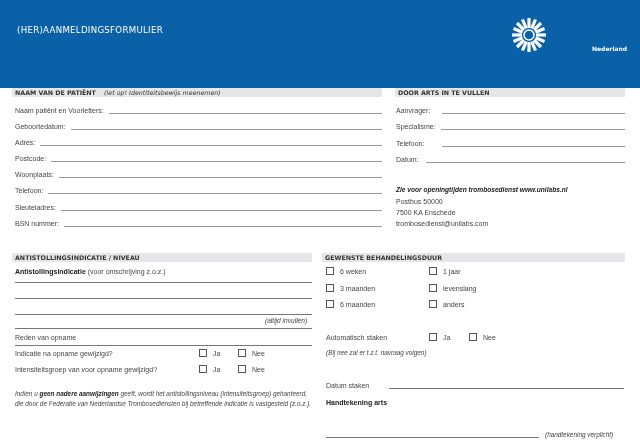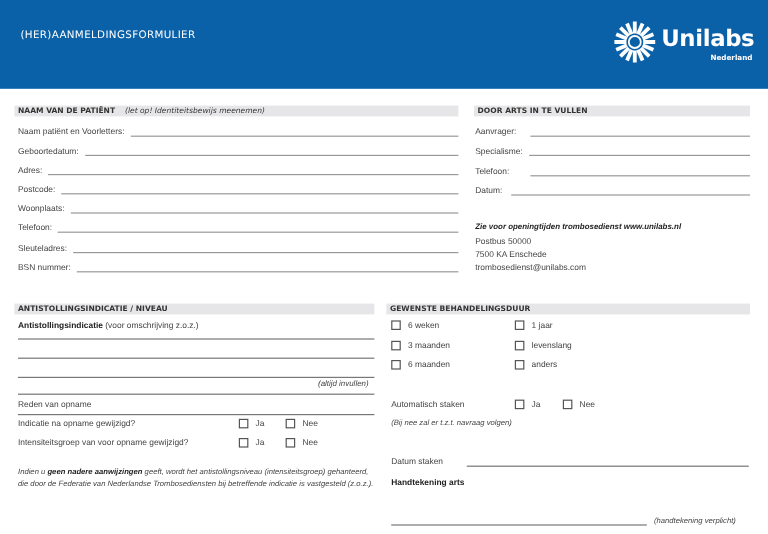--- a/index.html
+++ b/index.html
@@ -1,19 +1,19 @@
 <!DOCTYPE html>
 <html><head>
   <meta charset="utf-8">
   <style>
     * { box-sizing: border-box; margin: 0; padding: 0; }
     html, body { width: 640px; height: 445px; overflow: hidden; background: #ffffff; }
     body { font-family: "Liberation Sans", sans-serif; color: #333; position: relative; font-size: 7.2px; }
 
-    .header { position: absolute; left: 0; top: 0; width: 640px; height: 74px; background: #0b61a8; }
+    .header { position: absolute; left: 0; top: 0; width: 640px; height: 88px; background: #0b61a8; }
     .subtitle { position: absolute; left: 17px; top: 25px; color: #fff; font-size: 8.6px; letter-spacing: 0.3px; font-family: "DejaVu Sans", sans-serif; }
     .title { position: absolute; left: 15px; top: 31px; color: #fff; font-size: 29px; font-weight: bold; font-family: "DejaVu Sans", sans-serif; letter-spacing: -0.5px; }
     .logo { position: absolute; left: 511px; top: 15px; width: 120px; height: 45px; }
     .logo-mark { position: absolute; left: 0; top: 2px; width: 36px; height: 36px; }
     .logo-text { position: absolute; left: 40px; top: 6px; color: #fff; font-weight: bold; font-size: 19px; font-family: "DejaVu Sans", sans-serif; letter-spacing: -0.3px; }
     .logo-sub { position: absolute; left: 81px; top: 30px; color: #fff; font-weight: bold; font-size: 6px; font-family: "DejaVu Sans", sans-serif; }
 
     .sect-bar { position: absolute; height: 9px; background: #e6e6e8; font-size: 6.3px; font-weight: bold; color: #333; padding-left: 3px; line-height: 9px; font-family: "DejaVu Sans", sans-serif; }
     .sect-bar .note { font-weight: normal; font-style: italic; margin-left: 6px; }
 
@@ -51,21 +51,20 @@
         <line x1="20.7" y1="11.5" x2="24.5" y2="2.5"></line>
         <line x1="15.3" y1="24.5" x2="11.5" y2="33.5"></line>
         <line x1="20.7" y1="24.5" x2="24.5" y2="33.5"></line>
         <line x1="11.5" y1="15.3" x2="2.5" y2="11.5"></line>
         <line x1="11.5" y1="20.7" x2="2.5" y2="24.5"></line>
         <line x1="24.5" y1="15.3" x2="33.5" y2="11.5"></line>
         <line x1="24.5" y1="20.7" x2="33.5" y2="24.5"></line>
       </g>
       <circle cx="18" cy="18" r="5" fill="#0b61a8" stroke="#fff" stroke-width="1.5"></circle>
     </svg>
-    <div class="logo-text">Unilabs</div>
     <div class="logo-sub">Nederland</div>
   </div>
 </div>
 
 <div class="sect-bar" style="left:12px; top:88px; width:370px;">
   <span>NAAM VAN DE PATIËNT</span>
   <span class="note">(let op! Identiteitsbewijs meenemen)</span>
 </div>
 
 <div class="field" style="left:15px; top:104px; width:367px;">

